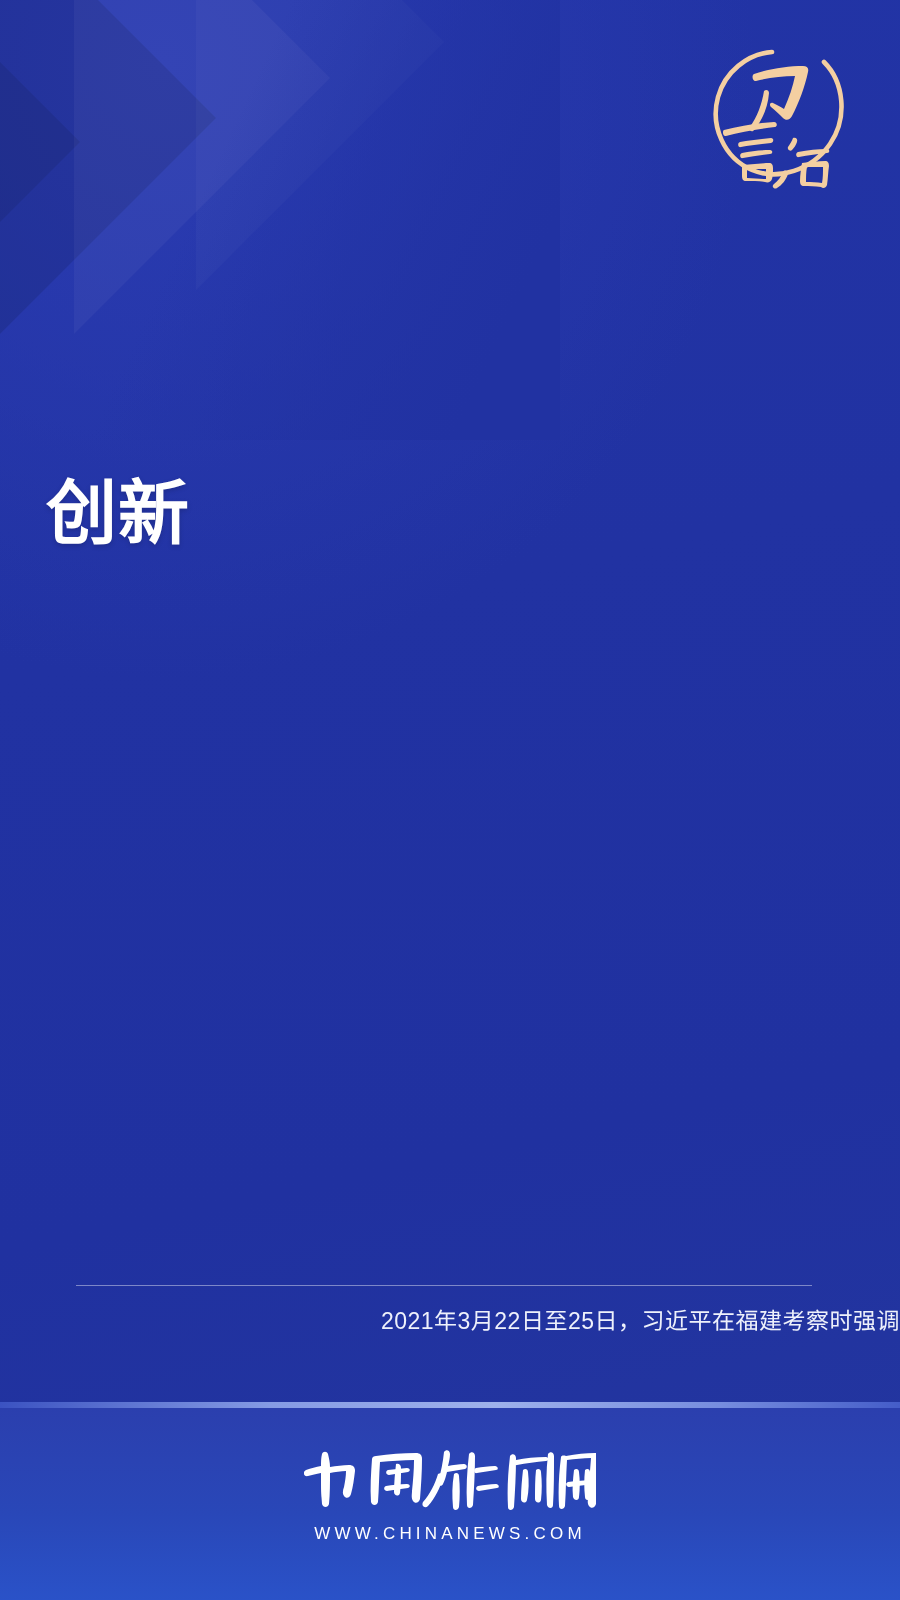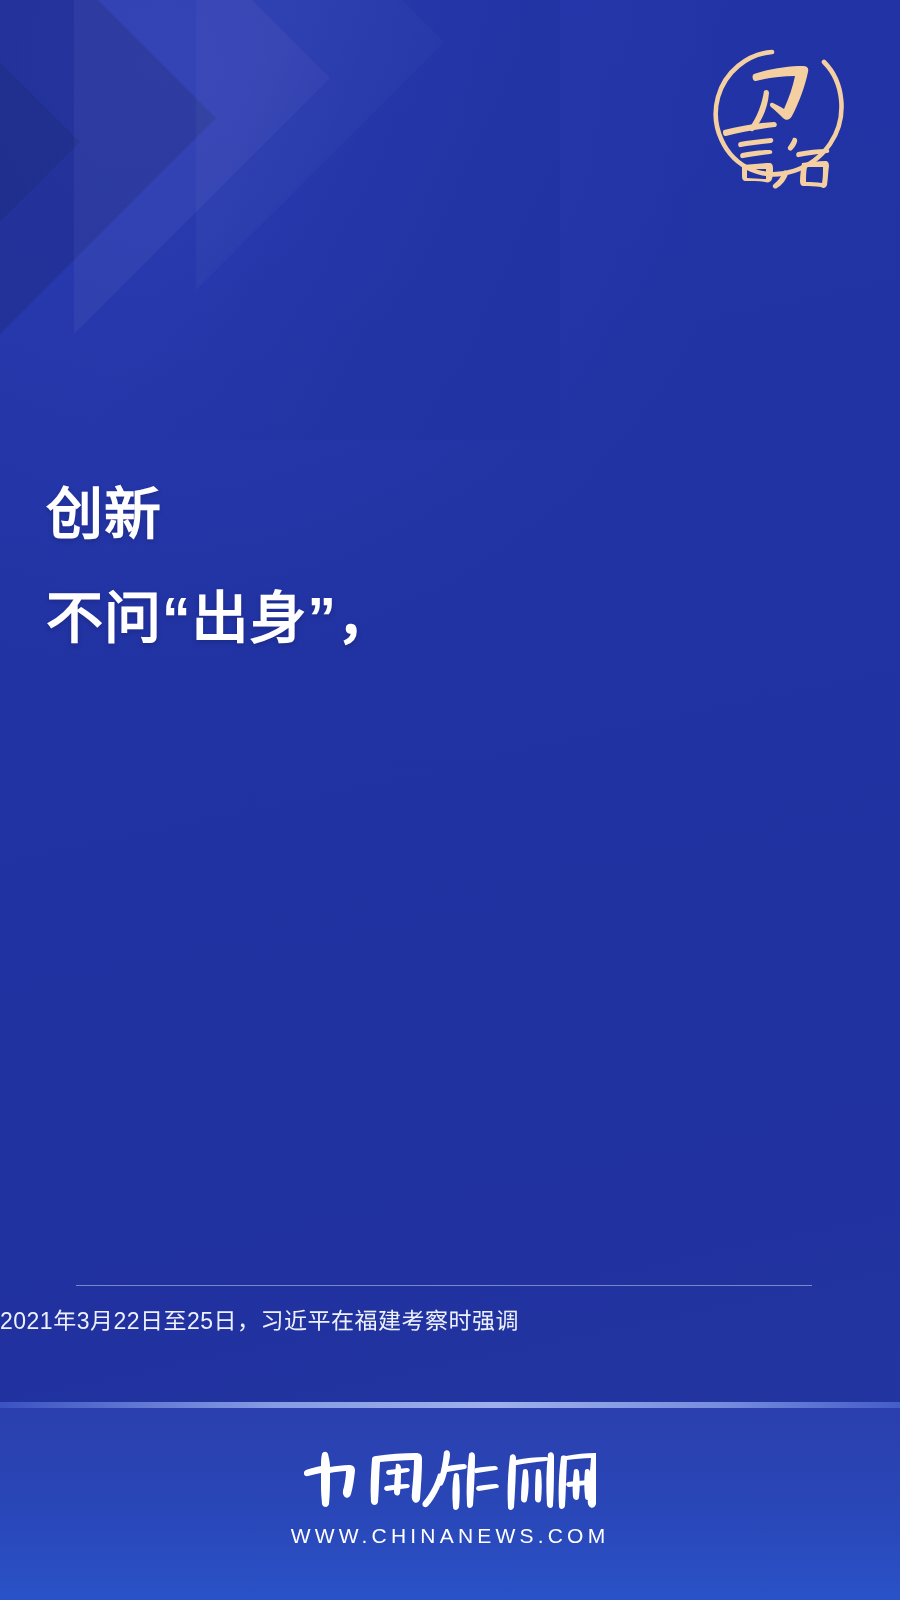--- a/index.html
+++ b/index.html
@@ -77,21 +77,21 @@
   }
   .seal svg { display: block; width: 100%; height: 100%; }
 
   
   .quote {
     position: absolute;
     left: 46px;
     top: 462px;
     width: 810px;
     color: #ffffff;
-    font-size: 57px;
+    font-size: 71px;
     font-weight: 700;
     line-height: 104px;
     letter-spacing: 1px;
     text-shadow: 0 2px 5px rgba(0,0,0,0.17);
   }
   .quote .ln { display: block; white-space: nowrap; }
 
   
   .attrib-rule {
     position: absolute;
@@ -99,21 +99,21 @@
     top: 1285px;
     width: 736px;
     height: 1px;
     background: rgba(255,255,255,0.42);
   }
   .attrib {
     position: absolute;
     left: 0;
     top: 1282px;
     width: 900px;
-    text-align: left;
+    text-align: right;
     color: #eef1fb;
     font-size: 23px;
     letter-spacing: 0.5px;
     padding-top: 20px;
   }
 
   
   .band {
     position: absolute;
     left: 0;
@@ -144,21 +144,21 @@
   .footer-mark {
     display: block;
     margin: 0 auto;
     width: 292px;
     height: 72px;
   }
   .footer-url {
     display: block;
     margin-top: 12px;
     color: #ffffff;
-    font-size: 21px;
+    font-size: 17px;
     letter-spacing: 4.2px;
     font-weight: 400;
   }
 </style>
 </head>
 <body>
 
 <div id="poster">
 
   <div class="chevron-layer">
@@ -187,21 +187,20 @@
         <path d="M95 104 c3 -1 5 1 4 4 c-1 3 -3 6 -5 8 c-2 2 -5 -1 -4 -3 c2 -3 4 -6 5 -9 z"></path>
         <path d="M100 118 c10 -2 20 -3 29 -3 c3 0 3 4 0 4 c-9 1 -19 2 -28 4 c-3 1 -4 -4 -1 -5 z"></path>
         <path d="M104 129 c8 -1 16 -2 23 -2 c3 0 4 2 4 5 c-1 6 -1 13 -2 19 c-1 3 -4 4 -6 2 c-6 -1 -12 -1 -17 -1 c-3 0 -4 -2 -4 -5 c0 -6 1 -12 2 -18 z m5 4 c-1 5 -1 10 -1 15 c5 0 11 0 16 1 c1 -5 1 -11 1 -16 c-5 0 -11 0 -16 0 z"></path>
         <path d="M90 140 c-2 6 -6 11 -11 14 c-3 2 -6 -2 -3 -4 c4 -3 7 -7 9 -12 c1 -3 6 -1 5 2 z"></path>
       </g>
     </svg>
   </div>
 
   <div class="quote">
     <span class="ln">创新</span>
-    <span class="ln">不问“出身”，</span>
   </div>
 
   <div class="attrib-rule"></div>
   <div class="attrib">2021年3月22日至25日，习近平在福建考察时强调</div>
 
   <div class="band"></div>
   <div class="band-glow"></div>
 
   <div class="footer">
     <svg class="footer-mark" viewBox="0 0 292 72" xmlns="http://www.w3.org/2000/svg" aria-hidden="true">

